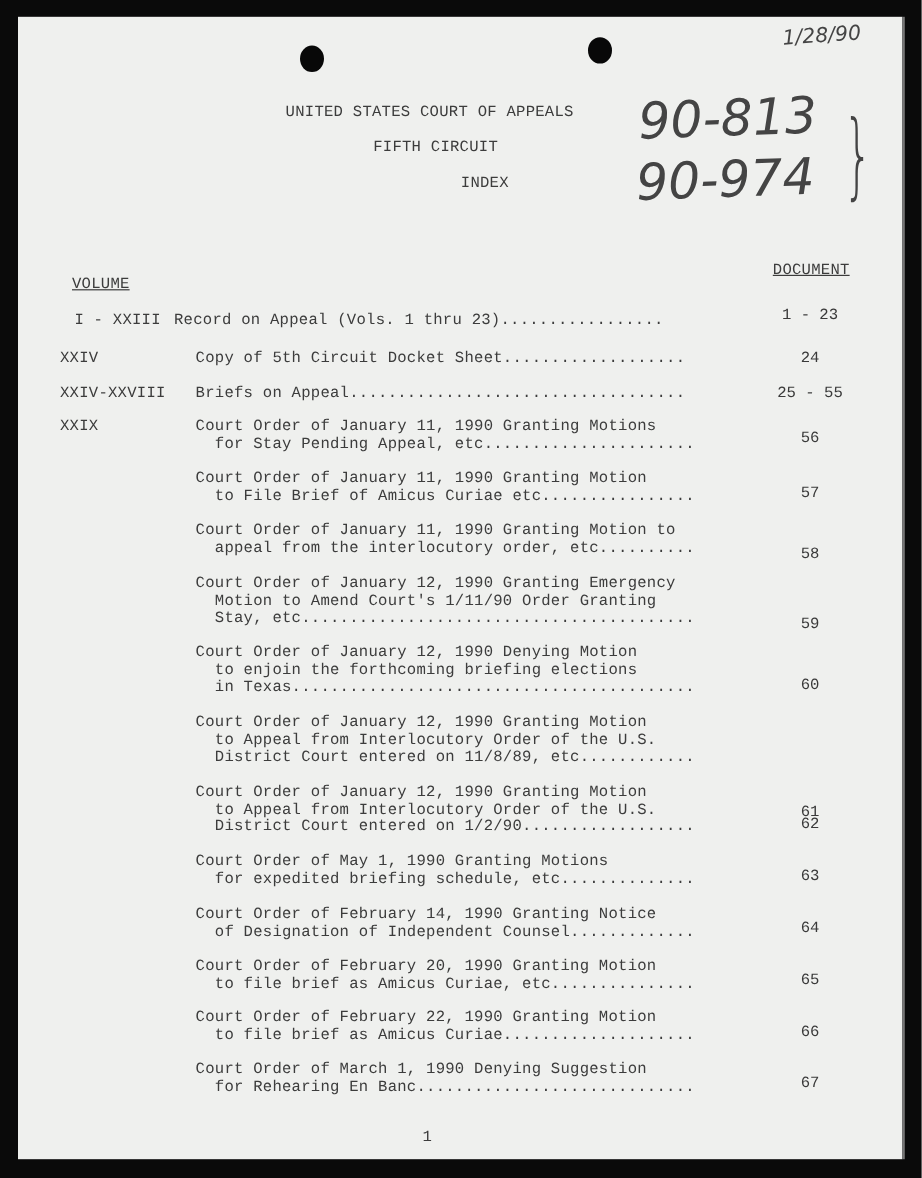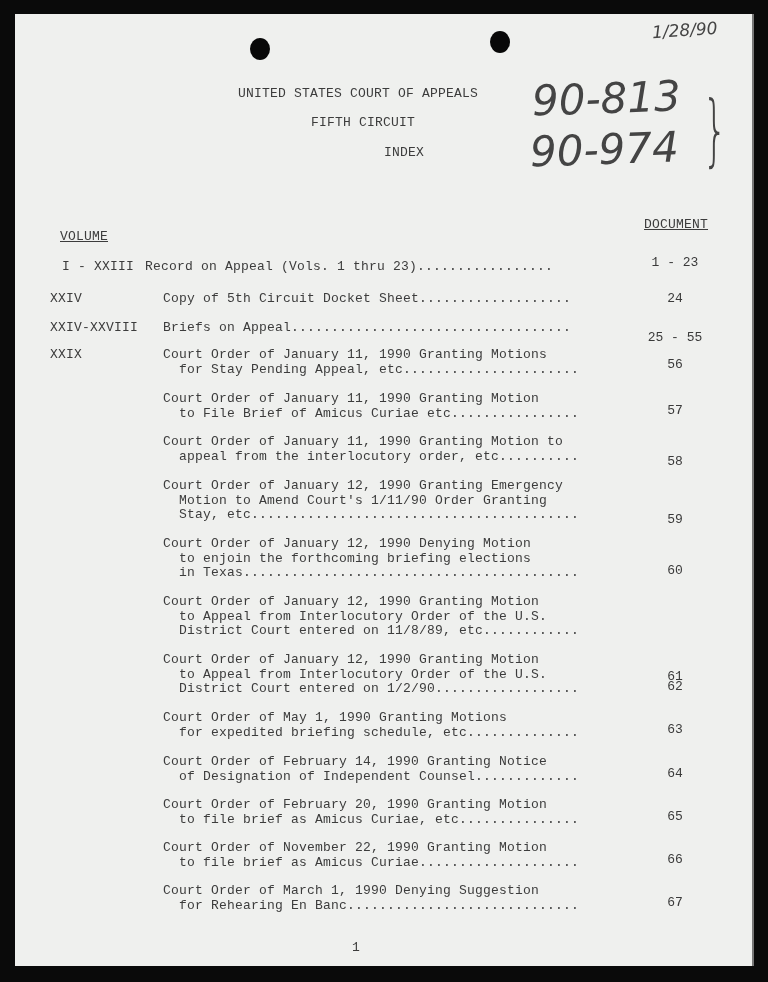--- a/index.html
+++ b/index.html
@@ -39,21 +39,21 @@
       <div class="num" style="left: 645px; top: 255px;">1 - 23</div>
     </div>
     <div>
       <div class="t" style="left: 50px; top: 291px;">XXIV</div>
       <div class="t" style="left: 163px; top: 291px;">Copy of 5th Circuit Docket Sheet...................</div>
       <div class="num" style="left: 645px; top: 291px;">24</div>
     </div>
     <div>
       <div class="t" style="left: 50px; top: 320px;">XXIV-XXVIII</div>
       <div class="t" style="left: 163px; top: 320px;">Briefs on Appeal...................................</div>
-      <div class="num" style="left: 645px; top: 320px; margin-top: 10px;">25 - 55</div>
+      <div class="num" style="left: 645px; top: 320px;">25 - 55</div>
     </div>
     <div>
       <div class="t" style="left: 50px; top: 347px;">XXIX</div>
       <div class="t" style="left: 163px; top: 347px;">Court Order of January 11, 1990 Granting Motions</div>
       <div class="t" style="left: 163px; top: 361.5px;">  for Stay Pending Appeal, etc......................</div>
       <div class="num" style="left: 645px; top: 357px;">56</div>
     </div>
     <div>
       <div class="t" style="left: 163px; top: 391px;">Court Order of January 11, 1990 Granting Motion</div>
       <div class="t" style="left: 163px; top: 405.5px;">  to File Brief of Amicus Curiae etc................</div>
@@ -97,21 +97,21 @@
       <div class="t" style="left: 163px; top: 754px;">Court Order of February 14, 1990 Granting Notice</div>
       <div class="t" style="left: 163px; top: 768.5px;">  of Designation of Independent Counsel.............</div>
       <div class="num" style="left: 645px; top: 766px;">64</div>
     </div>
     <div>
       <div class="t" style="left: 163px; top: 797px;">Court Order of February 20, 1990 Granting Motion</div>
       <div class="t" style="left: 163px; top: 811.5px;">  to file brief as Amicus Curiae, etc...............</div>
       <div class="num" style="left: 645px; top: 809px;">65</div>
     </div>
     <div>
-      <div class="t" style="left: 163px; top: 840px;">Court Order of November 22, 1990 Granting Motion</div>
+      <div class="t" style="left: 163px; top: 840px;">Court Order of February 22, 1990 Granting Motion</div>
       <div class="t" style="left: 163px; top: 854.5px;">  to file brief as Amicus Curiae....................</div>
       <div class="num" style="left: 645px; top: 852px;">66</div>
     </div>
     <div>
       <div class="t" style="left: 163px; top: 883px;">Court Order of March 1, 1990 Denying Suggestion</div>
       <div class="t" style="left: 163px; top: 897.5px;">  for Rehearing En Banc.............................</div>
       <div class="num" style="left: 645px; top: 895px;">67</div>
     </div>
   </div>
 

